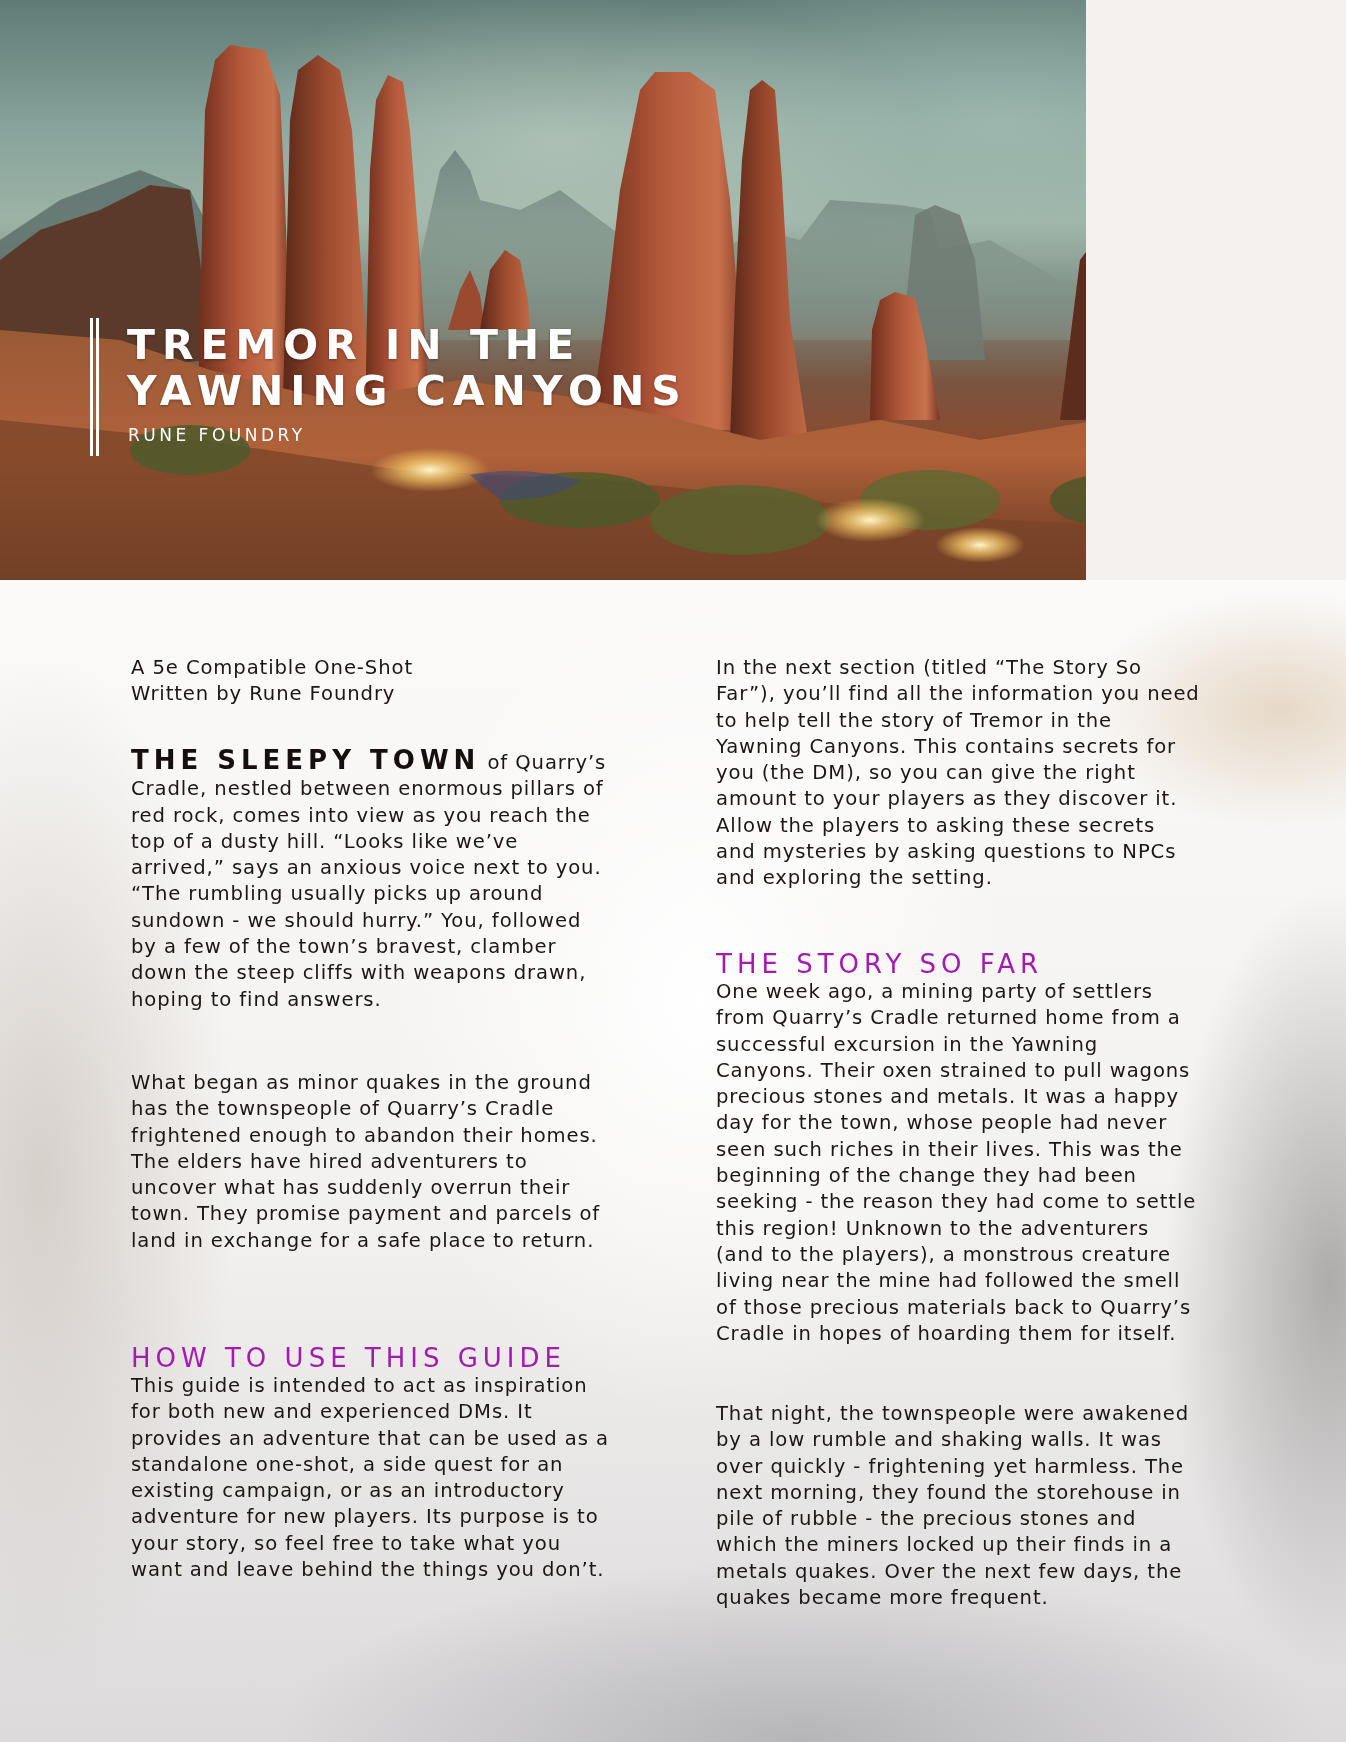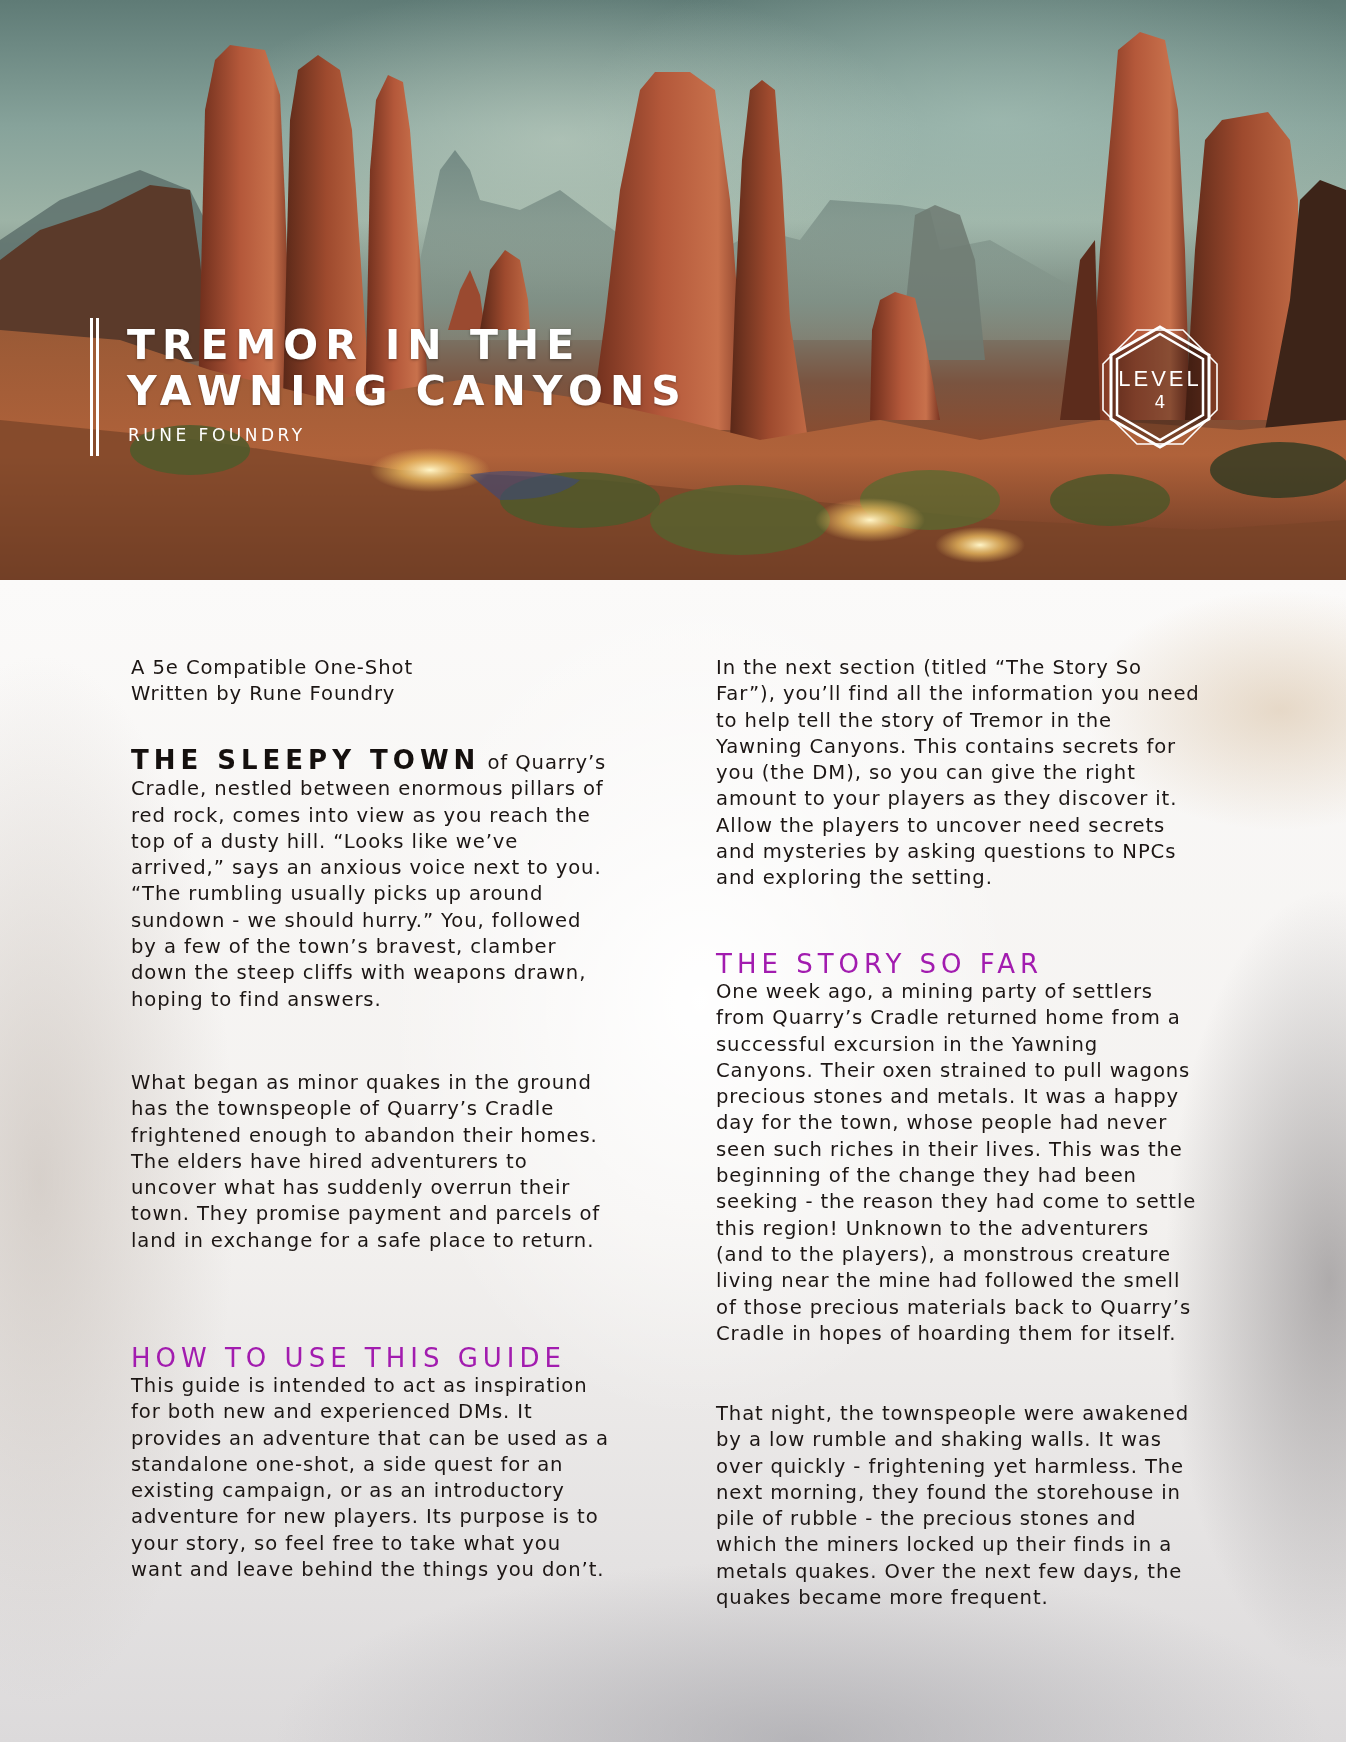--- a/index.html
+++ b/index.html
@@ -8,21 +8,21 @@
     height: 1742px;
     position: relative;
     overflow: hidden;
     background: #f4f1ee;
     font-family: "DejaVu Sans", sans-serif;
     color: #1c1614;
   }
   
   .hero {
     position: absolute; left: 0; top: 0;
-    width: 1346px; height: 580px;
+    width: 1086px; height: 580px;
     overflow: hidden;
     background:
       radial-gradient(ellipse 520px 220px at 560px 140px, rgba(200,214,200,0.55), rgba(0,0,0,0) 70%),
       radial-gradient(ellipse 600px 260px at 1000px 120px, rgba(170,196,186,0.6), rgba(0,0,0,0) 70%),
       linear-gradient(180deg, #5f7b76 0%, #87a39b 22%, #9db3a6 38%, #7a8a80 52%, #7a5440 66%, #8e4a2b 78%, #6e3822 90%, #3c2416 100%);
   }
   .hero svg { position: absolute; left: 0; top: 0; }
   .title-bar {
     position: absolute; left: 90px; top: 318px;
     width: 9px; height: 138px;
@@ -243,21 +243,21 @@
 </div>
 
 <div class="col col-right">
   <div class="block" style="top:0px">
     <p>In the next section (titled “The Story So</p>
     <p>Far”), you’ll find all the information you need</p>
     <p>to help tell the story of Tremor in the</p>
     <p>Yawning Canyons. This contains secrets for</p>
     <p>you (the DM), so you can give the right</p>
     <p>amount to your players as they discover it.</p>
-    <p>Allow the players to uncover need secrets</p>
+    <p>Allow the players to asking these secrets</p>
     <p>and mysteries by asking questions to NPCs</p>
     <p>and exploring the setting.</p>
   </div>
 
   <div class="block" style="top:294px">
     <div class="heading">THE STORY SO FAR</div>
     <p>One week ago, a mining party of settlers</p>
     <p>from Quarry’s Cradle returned home from a</p>
     <p>successful excursion in the Yawning</p>
     <p>Canyons. Their oxen strained to pull wagons</p>

